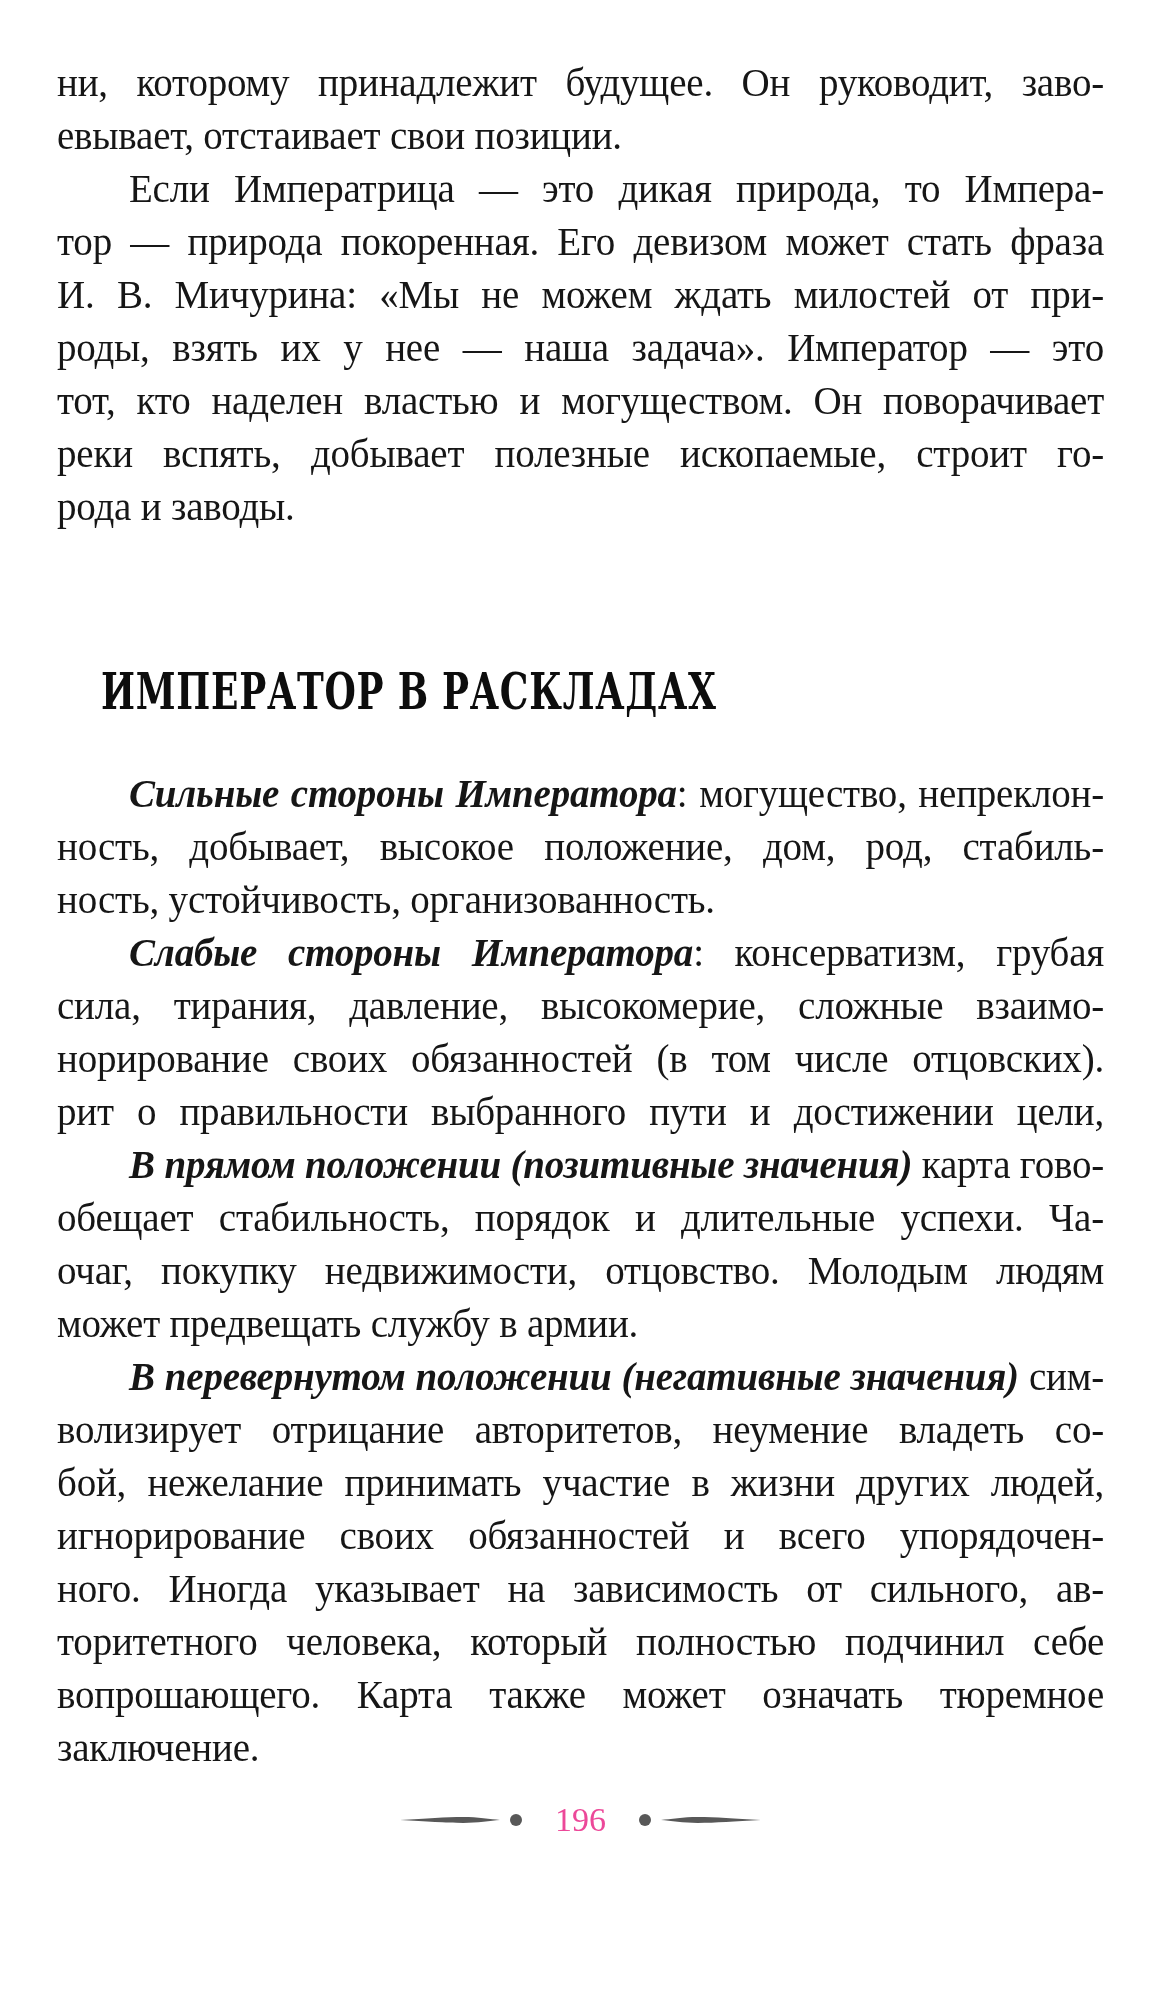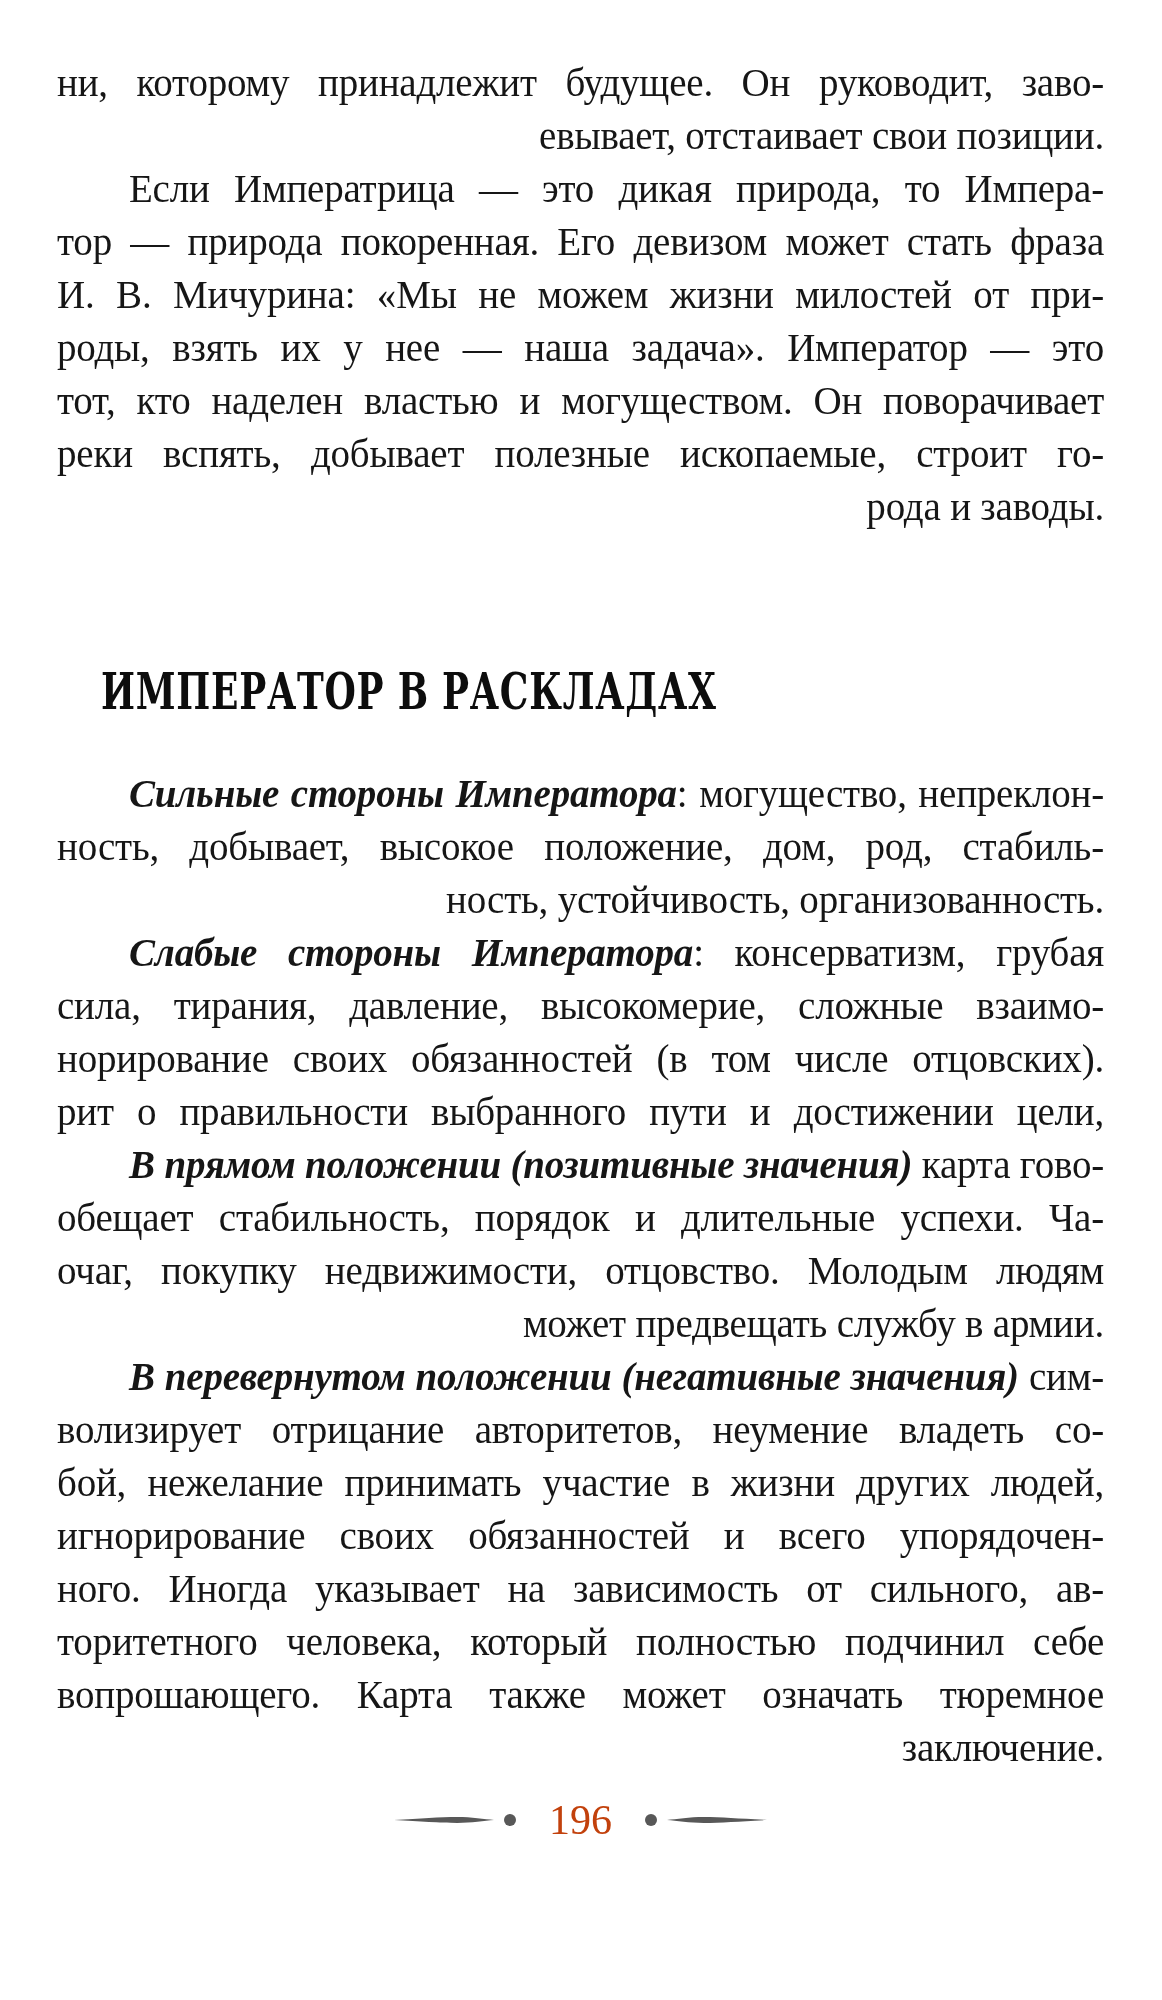--- a/index.html
+++ b/index.html
@@ -14,21 +14,21 @@
     font-family: "Liberation Serif", "DejaVu Serif", serif;
     overflow: hidden;
   }
 
   .body-text { padding: 56px 58px 0 57px; }
 
   .line {
     font-size: 39px;
     line-height: 53px;
     letter-spacing: -0.2px;
-    text-align: right;
+    text-align: left;
   }
   .line.j {
     text-align: justify;
     text-align-last: justify;
     -moz-text-align-last: justify;
   }
   .line.ind { text-indent: 72px; }
   .it { font-style: italic; font-weight: bold; }
 
   .heading-wrap { margin: 130px 0 46px 44px; height: 58px; }
@@ -46,23 +46,23 @@
   }
 
   .page-footer {
     margin-top: 22px;
     height: 48px;
     display: flex;
     align-items: center;
     justify-content: center;
   }
   .page-number {
-    font-size: 42px;
+    font-size: 34px;
     line-height: 48px;
-    color: #c2410c;
+    color: #ec4899;
     margin: 0 33px;
   }
   .orn-dot {
     width: 12px; height: 12px;
     border-radius: 50%;
     background: #585858;
     flex: 0 0 auto;
   }
   .orn-dash { flex: 0 0 auto; display: block; }
   .orn-dash.left { margin-right: 10px; }
@@ -75,21 +75,21 @@
   <main class="body-text">
 
     <div>
         <div>
           <div class="line j"><span>ни, которому принадлежит будущее. Он руководит, заво-</span></div>
           <div class="line"><span>евывает, отстаивает свои позиции.</span></div>
         </div>
         <div>
           <div class="line j ind"><span>Если Императрица — это дикая природа, то Импера-</span></div>
           <div class="line j"><span>тор — природа покоренная. Его девизом может стать фраза</span></div>
-          <div class="line j"><span>И. В. Мичурина: «Мы не можем жизни милостей от при-</span></div>
+          <div class="line j"><span>И. В. Мичурина: «Мы не можем ждать милостей от при-</span></div>
           <div class="line j"><span>роды, взять их у нее — наша задача». Император — это</span></div>
           <div class="line j"><span>тот, кто наделен властью и могуществом. Он поворачивает</span></div>
           <div class="line j"><span>реки вспять, добывает полезные ископаемые, строит го-</span></div>
           <div class="line"><span>рода и заводы.</span></div>
         </div>
       </div>
 
     <div class="heading-wrap">
       <h1 class="section-heading">ИМПЕРАТОР В РАСКЛАДАХ</h1>
     </div>

